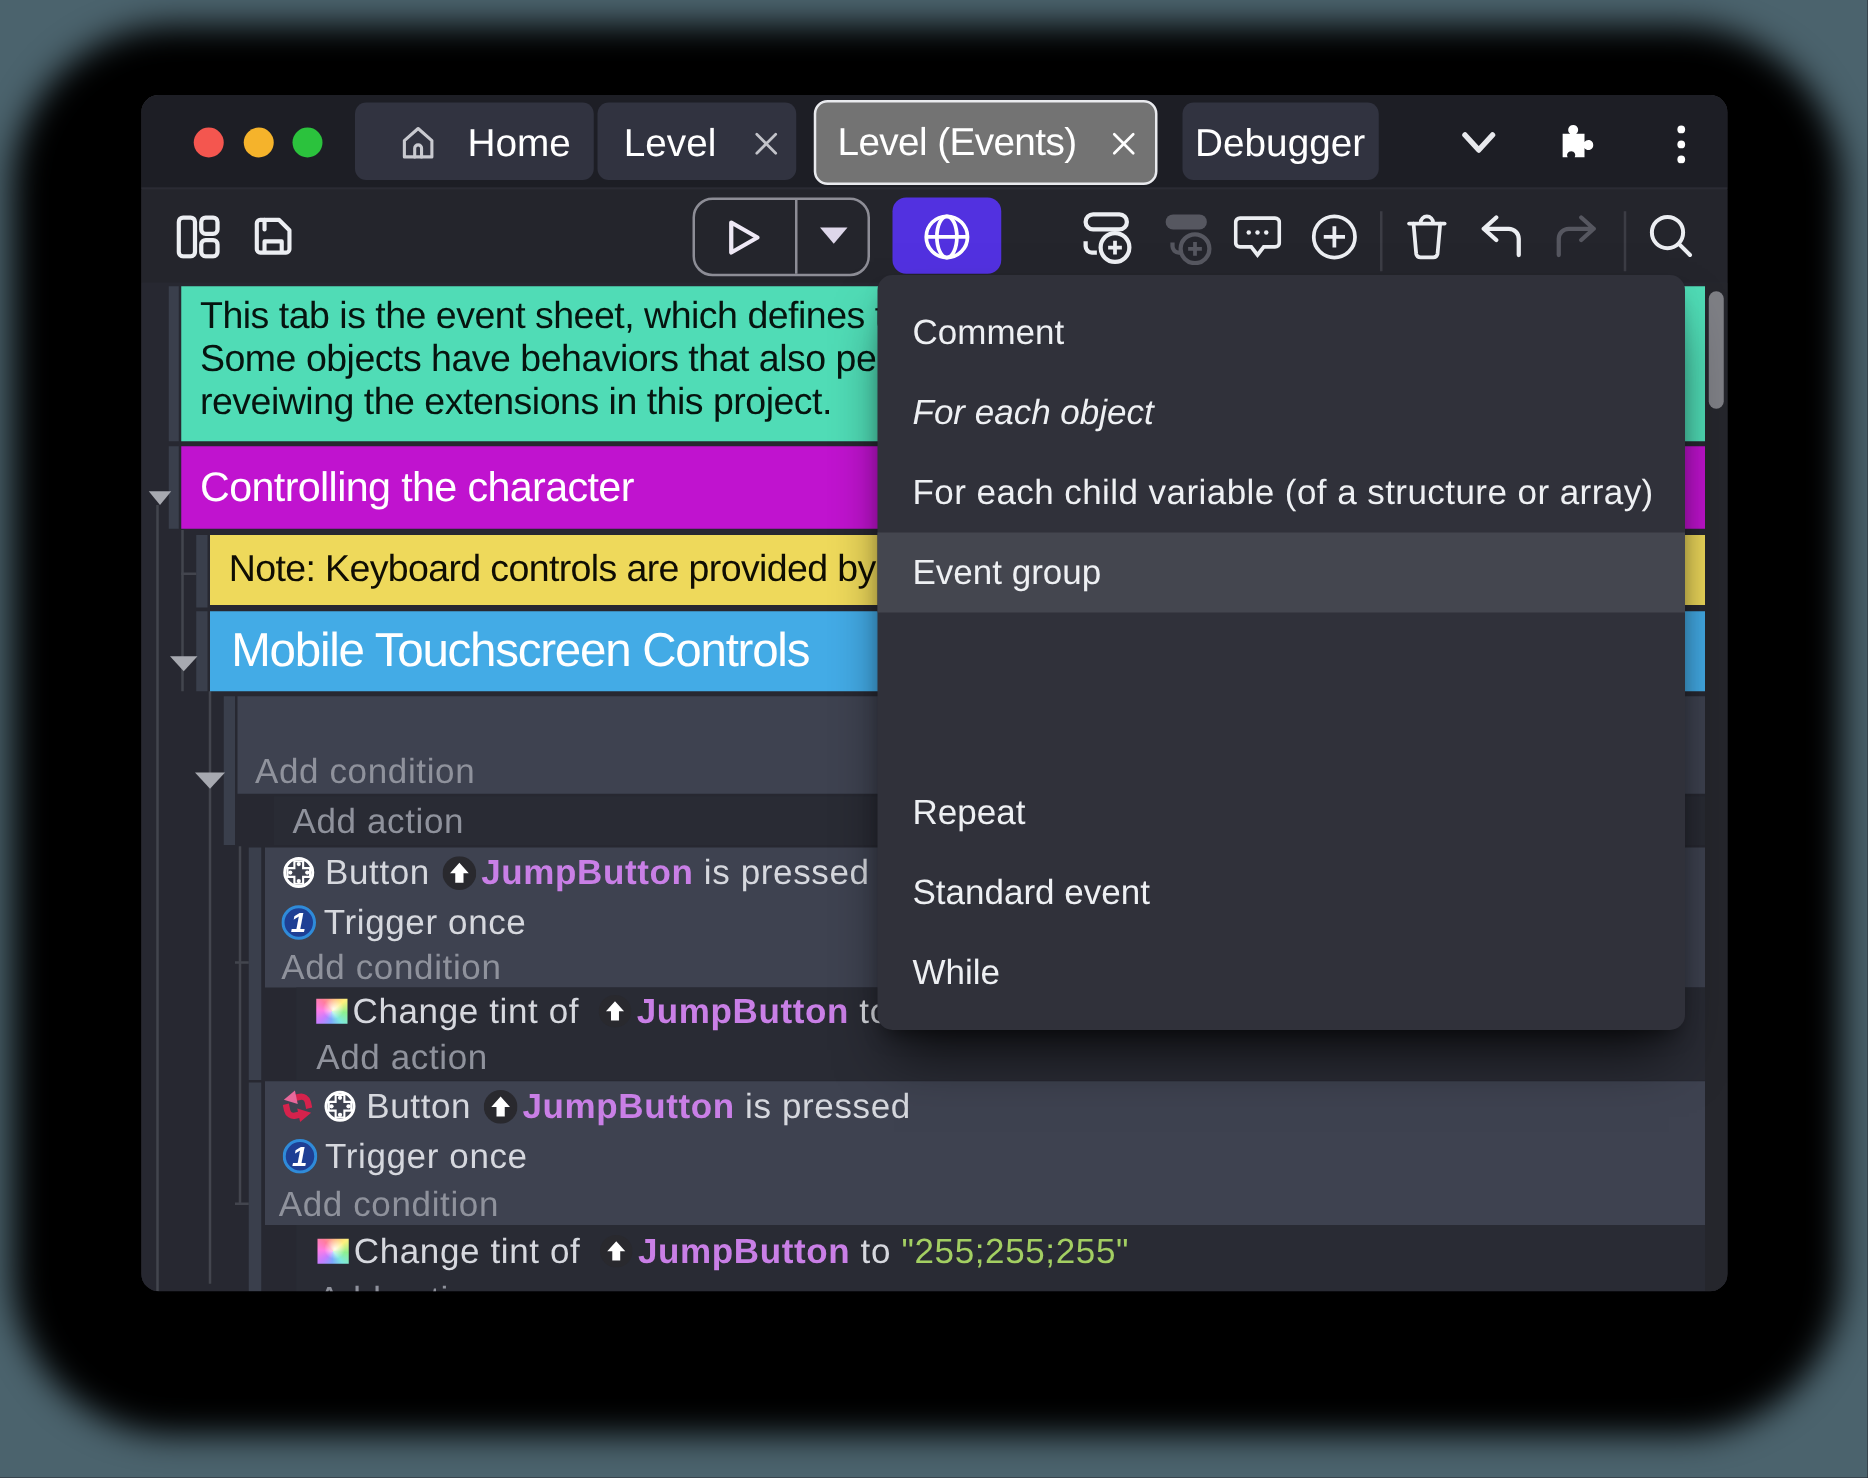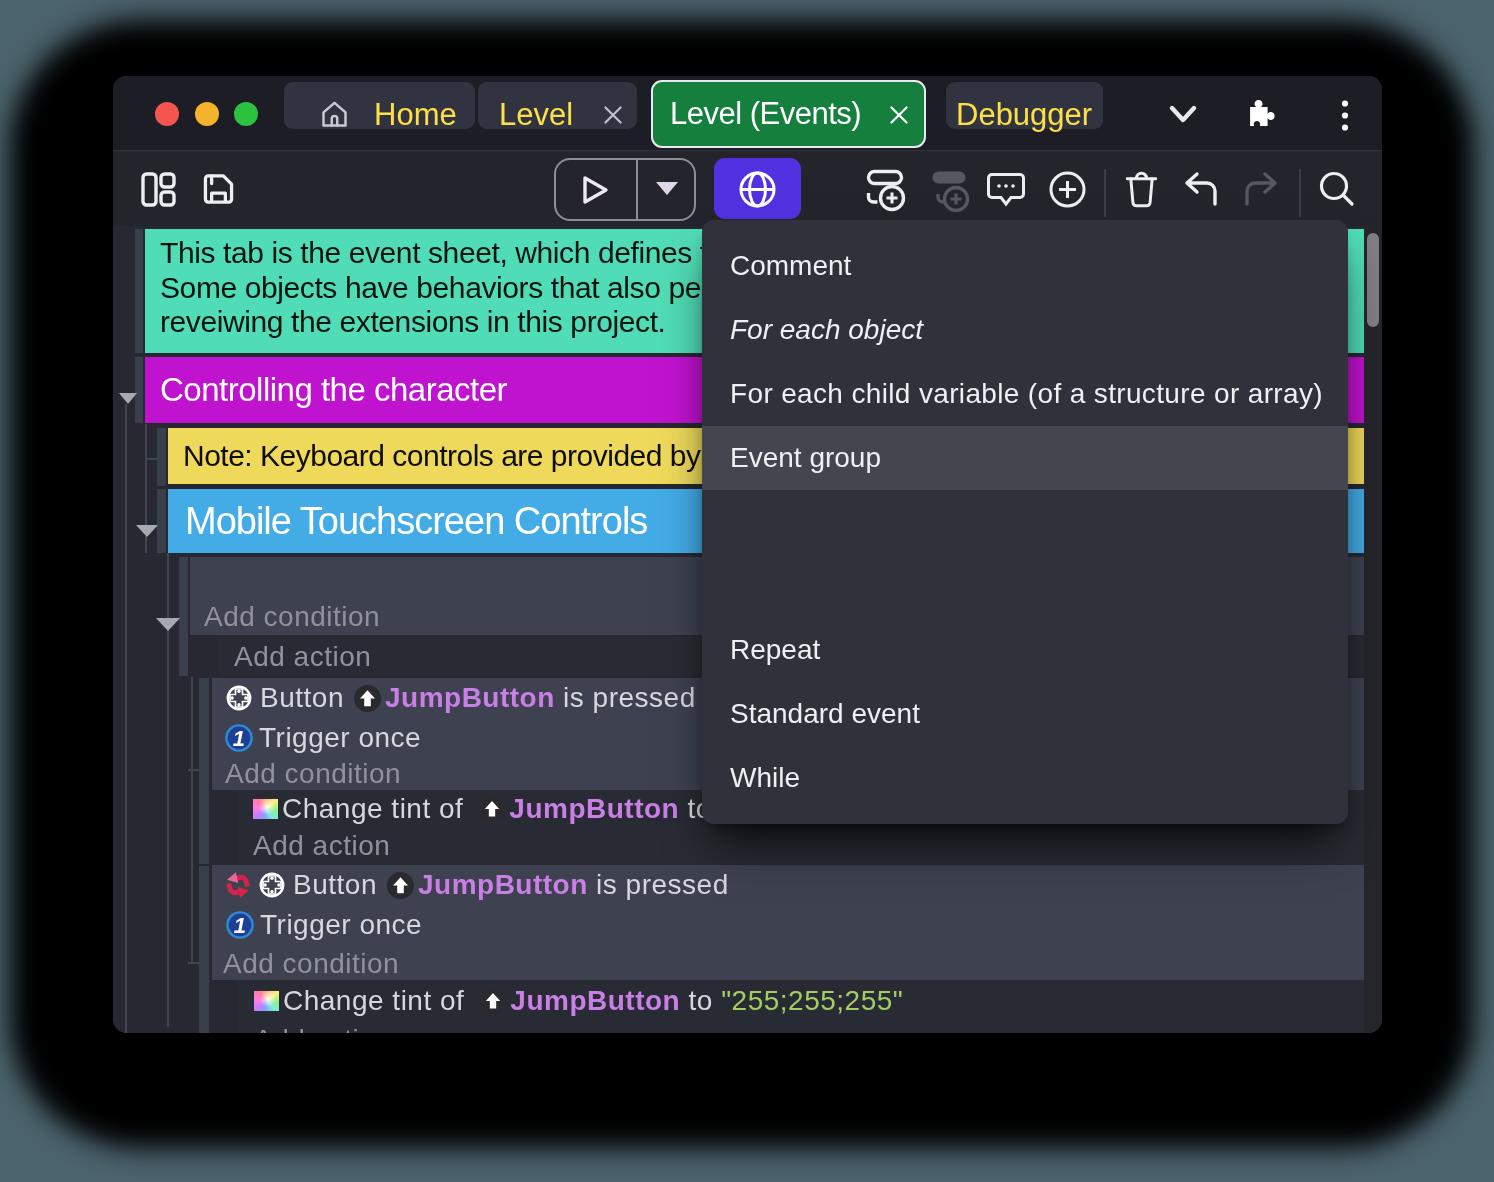--- a/index.html
+++ b/index.html
@@ -6,21 +6,21 @@
   html,body { width:1494px; height:1182px; overflow:hidden; }
   body { background:#4b636d; font-family:"Liberation Sans", sans-serif; }
   #root { position:relative; width:1494px; height:1182px; overflow:hidden; }
   .abs { position:absolute; }
   #shadow { position:absolute; left:10px; top:20px; width:1464px; height:1128px; background:#000; border-radius:130px; filter:blur(13px); }
   #win { position:absolute; left:113px; top:76px; width:1269px; height:957px; background:#26272e; border-radius:14px; overflow:hidden; box-shadow: inset 0 1px 0 rgba(255,255,255,0.10); }
 
   
   #titlebar { position:absolute; left:0; top:0; width:1269px; height:75px; background:#1d1e25; border-bottom:1px solid #30313a; }
   .tl { position:absolute; top:26px; width:24px; height:24px; border-radius:50%; }
-  .tab { position:absolute; top:6px; height:47px; background:#313340; border-radius:9px; color:#fde047; font-size:31px; }
+  .tab { position:absolute; top:6px; height:62px; background:#313340; border-radius:9px; color:#ffffff; font-size:31px; }
 
   
   #toolbar { position:absolute; left:0; top:76px; width:1269px; height:74px; background:#24252c; }
   .sep { position:absolute; top:17px; width:2px; height:48px; background:#3c3d45; }
 
   
   #content { position:absolute; left:0; top:150px; width:1269px; height:807px; background:#272831; }
   .blk { position:absolute; }
   .rail { position:absolute; width:2px; background:#43454e; }
   .tick { position:absolute; height:2px; background:#43454e; }
@@ -68,21 +68,21 @@
         <span style="position:absolute;left:90px;top:0;line-height:65px;">Home</span>
       </div>
 
       <div class="tab" style="left:365px;width:159px;">
         <span style="position:absolute;left:21px;top:0;line-height:65px;">Level</span>
         <svg class="ic" style="position:absolute;left:122px;top:20px;" width="26" height="26" viewBox="0 0 24 24" stroke="#c2c3c9" stroke-width="2" stroke-linecap="round">
             <path d="M5 5 L19 19 M19 5 L5 19"></path>
           </svg>
       </div>
 
-      <div class="tab" style="left:538px;top:4px;width:275px;height:68px;background:#15803d;border:2px solid #e9eaee;border-radius:11px;color:#ffffff;">
+      <div class="tab" style="left:538px;top:4px;width:275px;height:68px;background:#737373;border:2px solid #e9eaee;border-radius:11px;color:#ffffff;">
         <span style="position:absolute;left:17px;top:0;line-height:64px;letter-spacing:-0.5px;">Level (Events)</span>
         <svg class="ic" style="position:absolute;left:233px;top:20px;" width="26" height="26" viewBox="0 0 24 24" stroke="#ffffff" stroke-width="2" stroke-linecap="round">
             <path d="M5 5 L19 19 M19 5 L5 19"></path>
           </svg>
       </div>
 
       <div class="tab" style="left:833px;width:157px;">
         <span style="position:absolute;left:10px;top:0;line-height:65px;">Debugger</span>
       </div>
 

